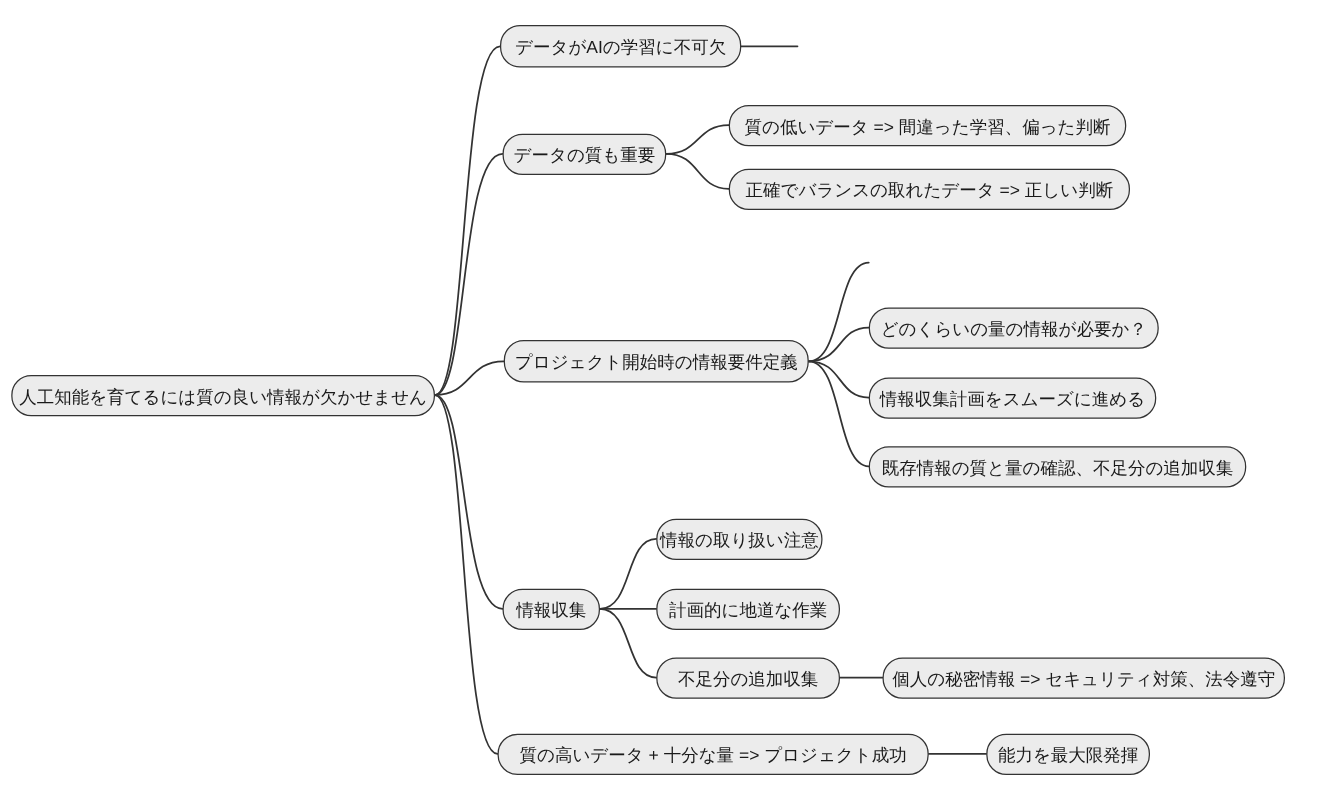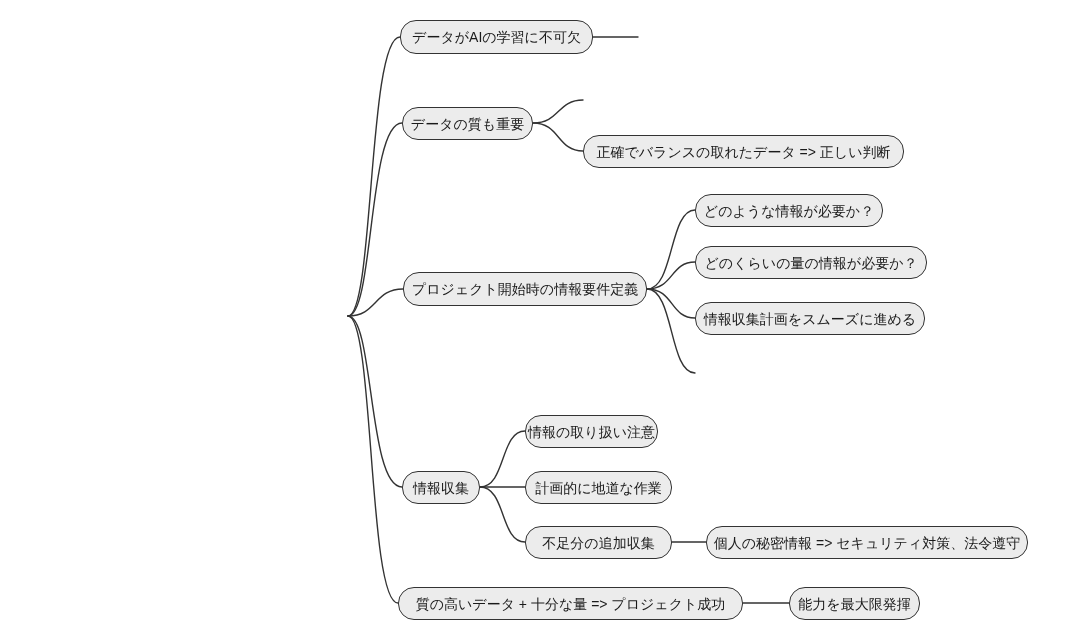--- a/index.html
+++ b/index.html
@@ -54,30 +54,32 @@
     <path d="M647,289 C674,289 670,262 695,262"></path>
     <path d="M647,289 C674,289 670,318 695,318"></path>
     <path d="M647,289 C674,289 669,373 695,373"></path>
     <path d="M480,487 C506,487 500,431 525,431"></path>
     <path d="M480,487 L525,487"></path>
     <path d="M480,487 C506,487 500,542 525,542"></path>
     <path d="M672,542 L706,542"></path>
     <path d="M743,603 L789,603"></path>
   </svg>
 
+  <div class="node" style="left:9px;top:300px;width:339px;height:33px">人工知能を育てるには質の良い情報が欠かせません</div>
 
   <div class="node" style="left:400px;top:20px;width:193px;height:34px">データがAIの学習に不可欠</div>
 
   <div class="node" style="left:402px;top:107px;width:131px;height:33px">データの質も重要</div>
+  <div class="node" style="left:583px;top:84px;width:318px;height:33px">質の低いデータ =&gt; 間違った学習、偏った判断</div>
   <div class="node" style="left:583px;top:135px;width:321px;height:33px">正確でバランスの取れたデータ =&gt; 正しい判断</div>
 
   <div class="node" style="left:403px;top:272px;width:244px;height:34px">プロジェクト開始時の情報要件定義</div>
-  <div class="node" style="left:695px;top:194px;width:188px;height:33px">どのような情報が必要か？</div>
   <div class="node" style="left:695px;top:246px;width:232px;height:33px">どのくらいの量の情報が必要か？</div>
   <div class="node" style="left:695px;top:302px;width:230px;height:33px">情報収集計画をスムーズに進める</div>
+  <div class="node" style="left:695px;top:357px;width:302px;height:33px">既存情報の質と量の確認、不足分の追加収集</div>
 
   <div class="node" style="left:402px;top:471px;width:78px;height:33px">情報収集</div>
   <div class="node" style="left:525px;top:415px;width:133px;height:33px">情報の取り扱い注意</div>
   <div class="node" style="left:525px;top:471px;width:147px;height:33px">計画的に地道な作業</div>
   <div class="node" style="left:525px;top:526px;width:147px;height:33px">不足分の追加収集</div>
   <div class="node" style="left:706px;top:526px;width:322px;height:33px">個人の秘密情報 =&gt; セキュリティ対策、法令遵守</div>
 
   <div class="node" style="left:398px;top:587px;width:345px;height:33px">質の高いデータ + 十分な量 =&gt; プロジェクト成功</div>
   <div class="node" style="left:789px;top:587px;width:131px;height:33px">能力を最大限発揮</div>
 

